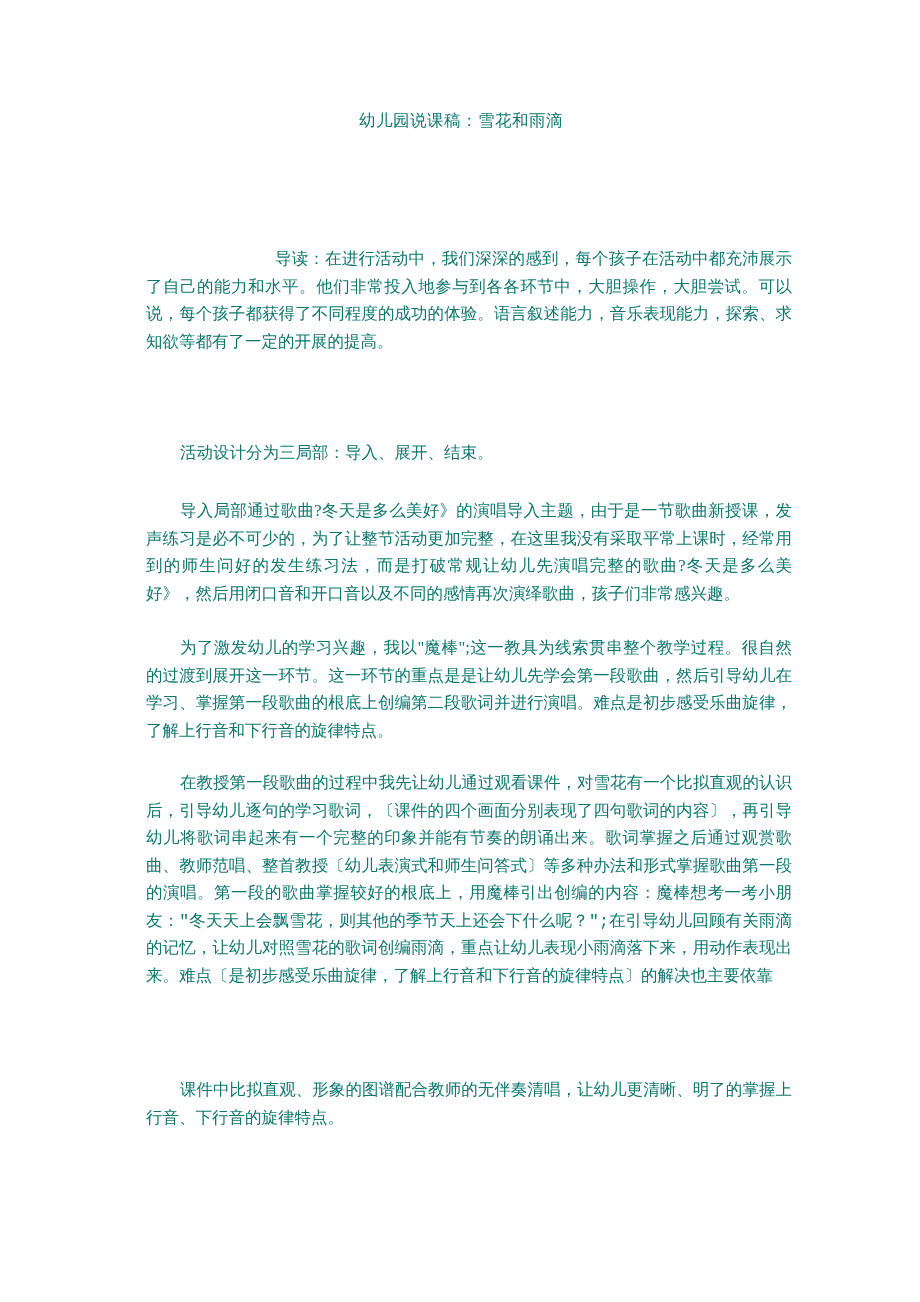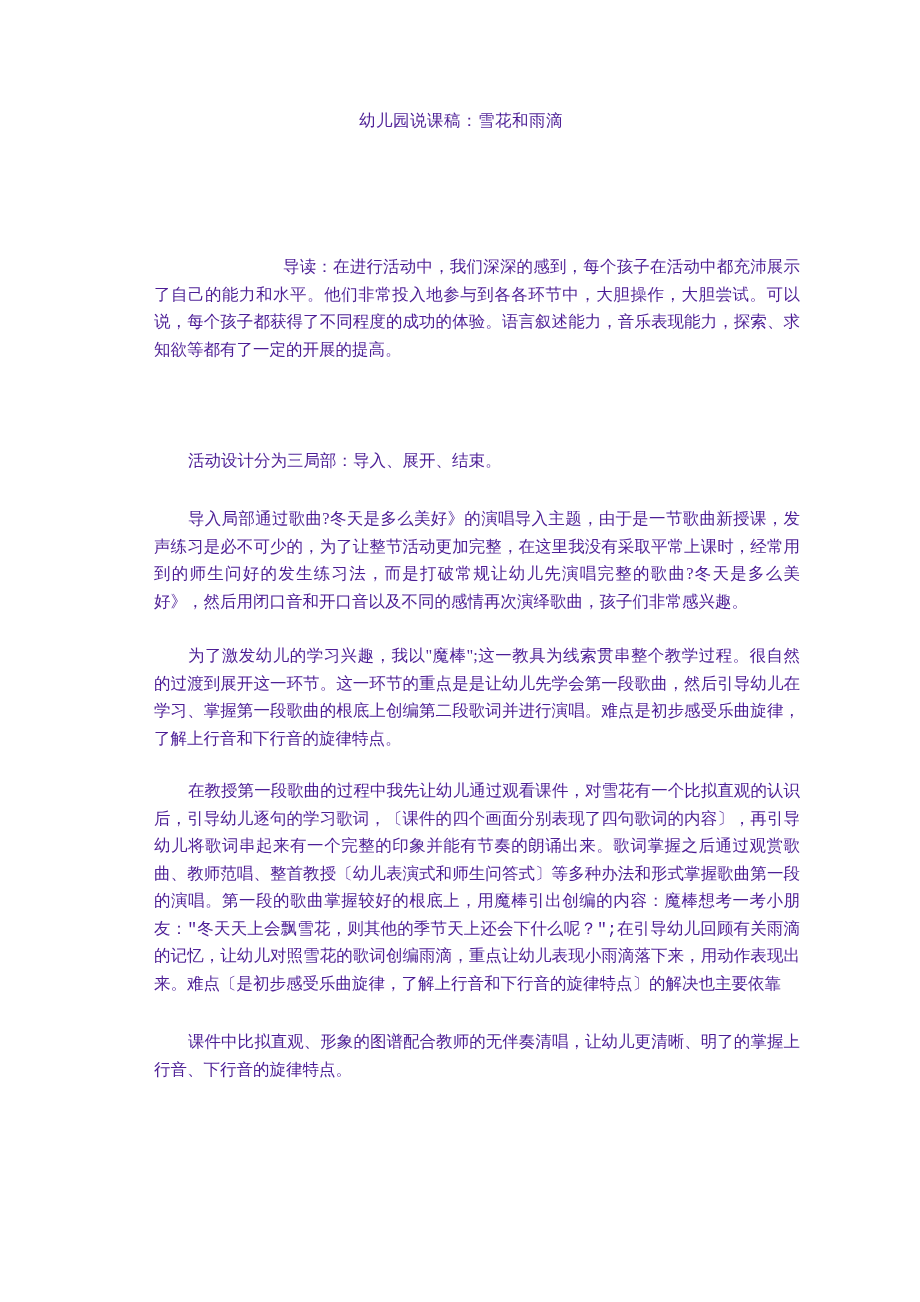--- a/index.html
+++ b/index.html
@@ -9,51 +9,51 @@
   }
   .page {
     position: relative;
     width: 920px;
     height: 1302px;
     background: #ffffff;
     overflow: hidden;
     font-family: "Liberation Serif", "DejaVu Serif", serif;
     font-size: 16.5px;
     line-height: 27.5px;
-    color: #4c1d95;
+    color: #0f766e;
   }
   .doc-title {
     position: absolute;
     left: 138px;
     width: 646px;
     top: 107px;
     margin: 0;
     font-size: 16.5px;
     font-weight: normal;
     text-align: center;
     letter-spacing: 0.5px;
   }
   .para {
     position: absolute;
     left: 138px;
     width: 646px;
-    margin: 16px;
+    margin: 8px;
     text-align: justify;
     text-justify: inter-ideograph;
     word-break: break-all;
   }
   .indent-2 { text-indent: 34px; }
   .indent-big { text-indent: 129px; }
   .p-intro     { top: 237px; }
   .p-heading1  { top: 378px; }
   .p-threeparts{ top: 431px; }
   .p-daoru     { top: 489px; }
   .p-weile     { top: 626px; }
   .p-zaijiaoshou { top: 762px; font-family: Liberation Mono, monospace; }
-  .p-kejian    { top: 1012px; }
+  .p-kejian    { top: 1068px; }
   .p-jieshu    { top: 1092px; }
 </style>
 </head>
 <body>
 
 <div class="page">
 
   <h1 class="doc-title">幼儿园说课稿：雪花和雨滴</h1>
 
   <p class="para indent-big p-intro">导读：在进行活动中，我们深深的感到，每个孩子在活动中都充沛展示了自己的能力和水平。他们非常投入地参与到各各环节中，大胆操作，大胆尝试。可以说，每个孩子都获得了不同程度的成功的体验。语言叙述能力，音乐表现能力，探索、求知欲等都有了一定的开展的提高。</p>

